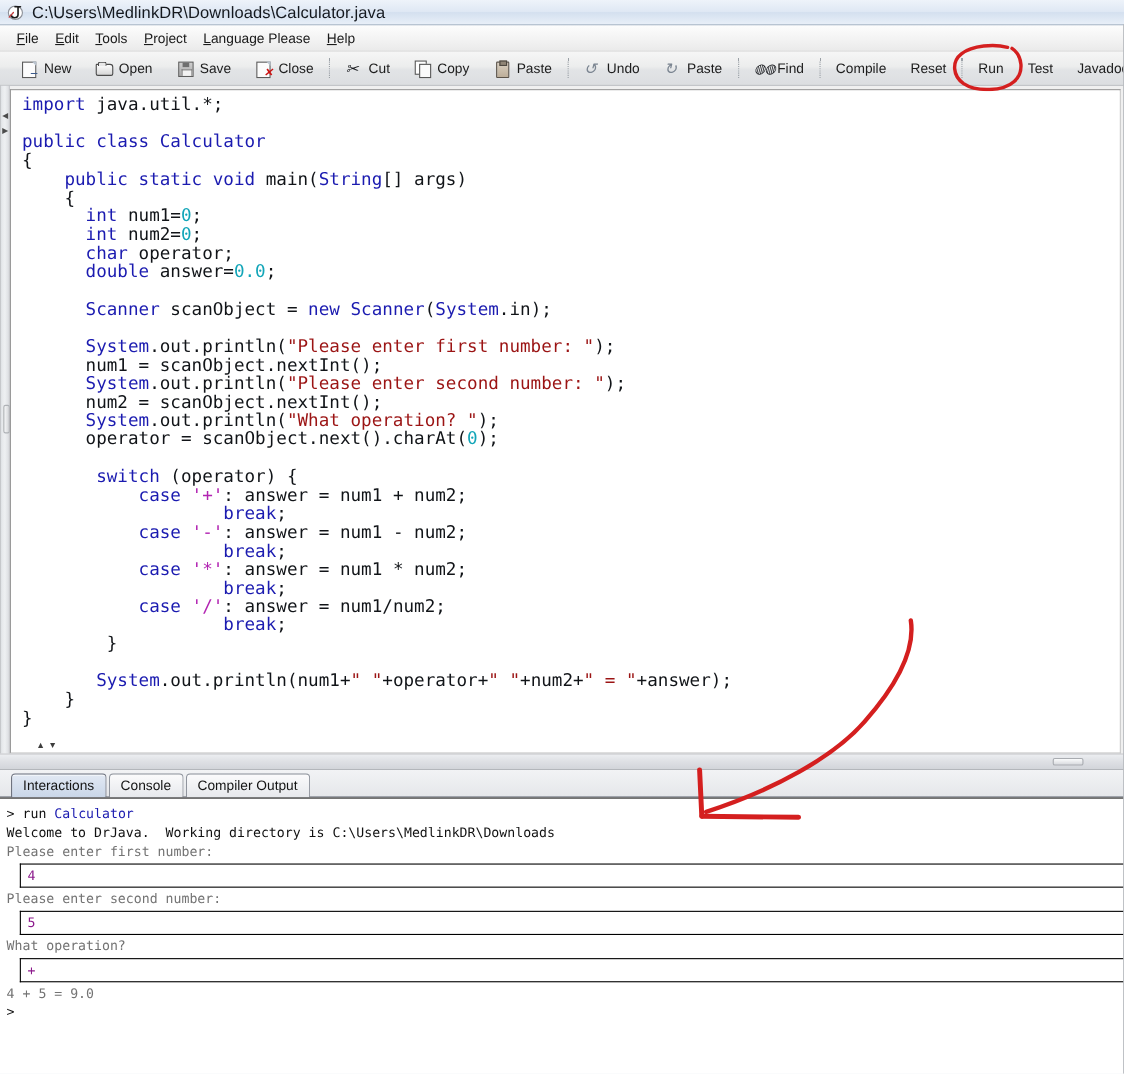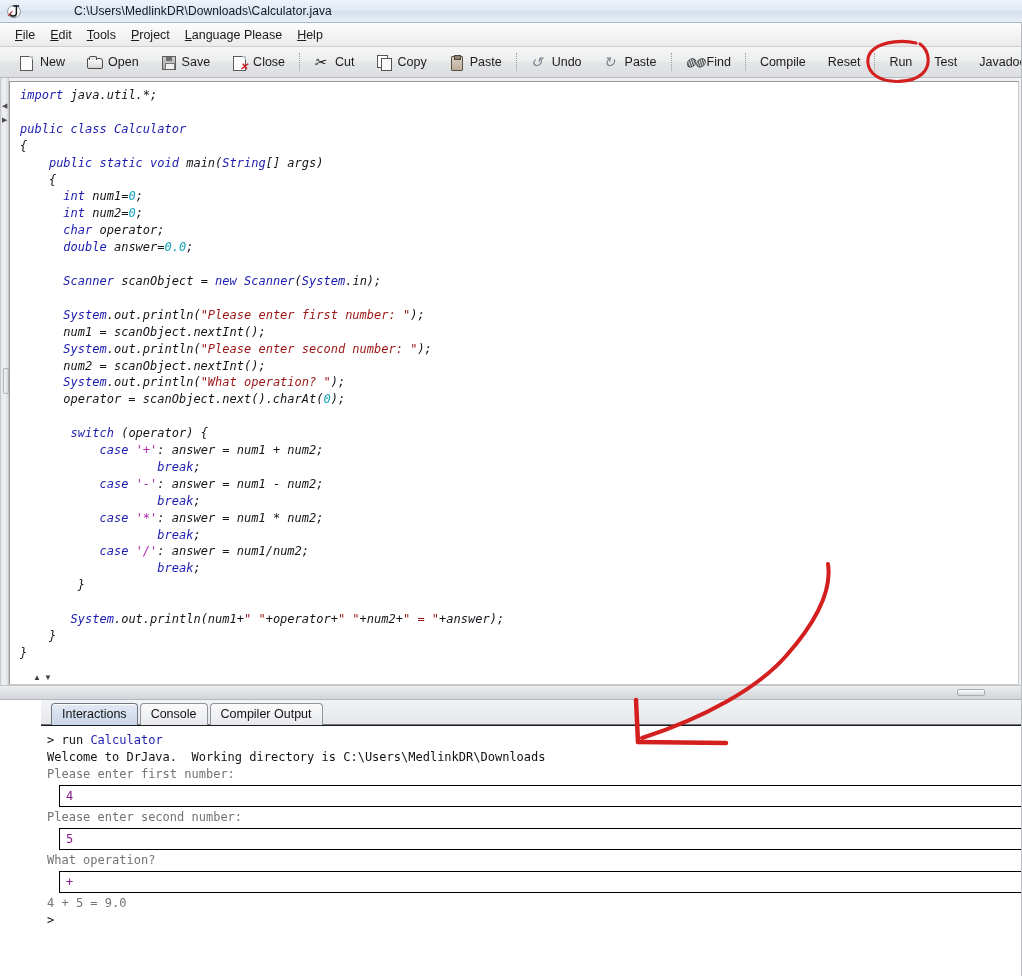--- a/index.html
+++ b/index.html
@@ -16,21 +16,21 @@
 
   
   .titlebar{
     height:22px;flex:0 0 22px;
     background:linear-gradient(to bottom,#eef3fa 0%,#dfe8f4 48%,#d4e0ef 52%,#e8eff8 100%);
     border-bottom:1px solid #a8b6c8;
     display:flex;align-items:center;gap:7px;padding-left:6px;
     position:relative;
   }
   .dj-logo{width:16px;height:16px;position:relative;flex:0 0 16px;}
-  .title-text{font-size:12px;color:#14181e;letter-spacing:.1px;margin-left:45px;}
+  .title-text{font-size:15px;color:#14181e;letter-spacing:.1px;}
 
   
   .menubar{
     height:23px;flex:0 0 23px;
     background:linear-gradient(to bottom,#fdfdfd 0%,#f2f2f2 60%,#eaeaea 100%);
     border-bottom:1px solid #cfcfcf;
     display:flex;align-items:center;padding-left:8px;gap:1px;
   }
   .menu-item{
     font-size:12.5px;color:#1a1a1a;padding:2px 7px;cursor:default;line-height:14px;
@@ -121,22 +121,22 @@
     background:linear-gradient(to right,#f6f7f8,#d3d5d8);border:1px solid #aeb1b5;border-radius:2px;
   }
   .editor-wrap{flex:1 1 auto;min-width:0;background:#f0f0f0;padding:3px 3px 0 0;box-sizing:border-box;display:flex;flex-direction:column;}
   .editor{
     flex:1 1 auto;background:#ffffff;border:1px solid #9a9a9a;
     border-right-color:#c9c9c9;border-bottom-color:#c9c9c9;
     overflow:hidden;position:relative;
   }
   .code{
     font-family:"DejaVu Sans Mono","Liberation Mono",monospace;
-    font-size:12px;line-height:16.9px;white-space:pre;
-    padding:5px 10px 0 10px;color:#111418;font-style:italic;
+    font-size:16px;line-height:16.9px;white-space:pre;
+    padding:5px 10px 0 10px;color:#111418;
   }
   .k{color:#1b1bb0;}       
   .num{color:#12a5b8;}     
   .str{color:#9b1414;}     
   .chr{color:#b224b2;}     
 
   
   .hsplit{
     height:13px;flex:0 0 13px;position:relative;
     background:linear-gradient(to bottom,#eceef1 0%,#dfe1e5 45%,#d2d5da 100%);
@@ -326,21 +326,21 @@
         <div class="code" id="code-area"><div><span class="k">import</span><span> java.util.*;</span></div><div>&nbsp;</div><div><span class="k">public class</span><span> </span><span class="k">Calculator</span></div><div><span>{</span></div><div><span>    </span><span class="k">public static void</span><span> main(</span><span class="k">String</span><span>[] args)</span></div><div><span>    {</span></div><div><span>      </span><span class="k">int</span><span> num1=</span><span class="num">0</span><span>;</span></div><div><span>      </span><span class="k">int</span><span> num2=</span><span class="num">0</span><span>;</span></div><div><span>      </span><span class="k">char</span><span> operator;</span></div><div><span>      </span><span class="k">double</span><span> answer=</span><span class="num">0.0</span><span>;</span></div><div>&nbsp;</div><div><span>      </span><span class="k">Scanner</span><span> scanObject = </span><span class="k">new</span><span> </span><span class="k">Scanner</span><span>(</span><span class="k">System</span><span>.in);</span></div><div>&nbsp;</div><div><span>      </span><span class="k">System</span><span>.out.println(</span><span class="str">"Please enter first number: "</span><span>);</span></div><div><span>      num1 = scanObject.nextInt();</span></div><div><span>      </span><span class="k">System</span><span>.out.println(</span><span class="str">"Please enter second number: "</span><span>);</span></div><div><span>      num2 = scanObject.nextInt();</span></div><div><span>      </span><span class="k">System</span><span>.out.println(</span><span class="str">"What operation? "</span><span>);</span></div><div><span>      operator = scanObject.next().charAt(</span><span class="num">0</span><span>);</span></div><div>&nbsp;</div><div><span>       </span><span class="k">switch</span><span> (operator) {</span></div><div><span>           </span><span class="k">case</span><span> </span><span class="chr">'+'</span><span>: answer = num1 + num2;</span></div><div><span>                   </span><span class="k">break</span><span>;</span></div><div><span>           </span><span class="k">case</span><span> </span><span class="chr">'-'</span><span>: answer = num1 - num2;</span></div><div><span>                   </span><span class="k">break</span><span>;</span></div><div><span>           </span><span class="k">case</span><span> </span><span class="chr">'*'</span><span>: answer = num1 * num2;</span></div><div><span>                   </span><span class="k">break</span><span>;</span></div><div><span>           </span><span class="k">case</span><span> </span><span class="chr">'/'</span><span>: answer = num1/num2;</span></div><div><span>                   </span><span class="k">break</span><span>;</span></div><div><span>        }</span></div><div>&nbsp;</div><div><span>       </span><span class="k">System</span><span>.out.println(num1+</span><span class="str">" "</span><span>+operator+</span><span class="str">" "</span><span>+num2+</span><span class="str">" = "</span><span>+answer);</span></div><div><span>    }</span></div><div><span>}</span></div></div>
       </div>
     </div>
   </div>
 
   <div class="hsplit">
     <span class="mini-arrows">▲▼</span>
     <span class="hgrip"></span>
   </div>
 
-  <div class="bottom" style="height:276px;margin-left:41px;">
+  <div class="bottom" style="height:276px;">
     <div class="tabs">
       <div class="tab active"><span>Interactions</span></div>
       <div class="tab"><span>Console</span></div>
       <div class="tab"><span>Compiler Output</span></div>
     </div>
 
     <div class="console">
       <div class="prompt-line"><span>&gt;</span> <span>run </span><span class="c-blue">Calculator</span></div>
       <div class="prompt-line">Welcome to DrJava.  Working directory is C:\Users\MedlinkDR\Downloads</div>
       <div class="prompt-line c-green">Please enter first number:</div>

